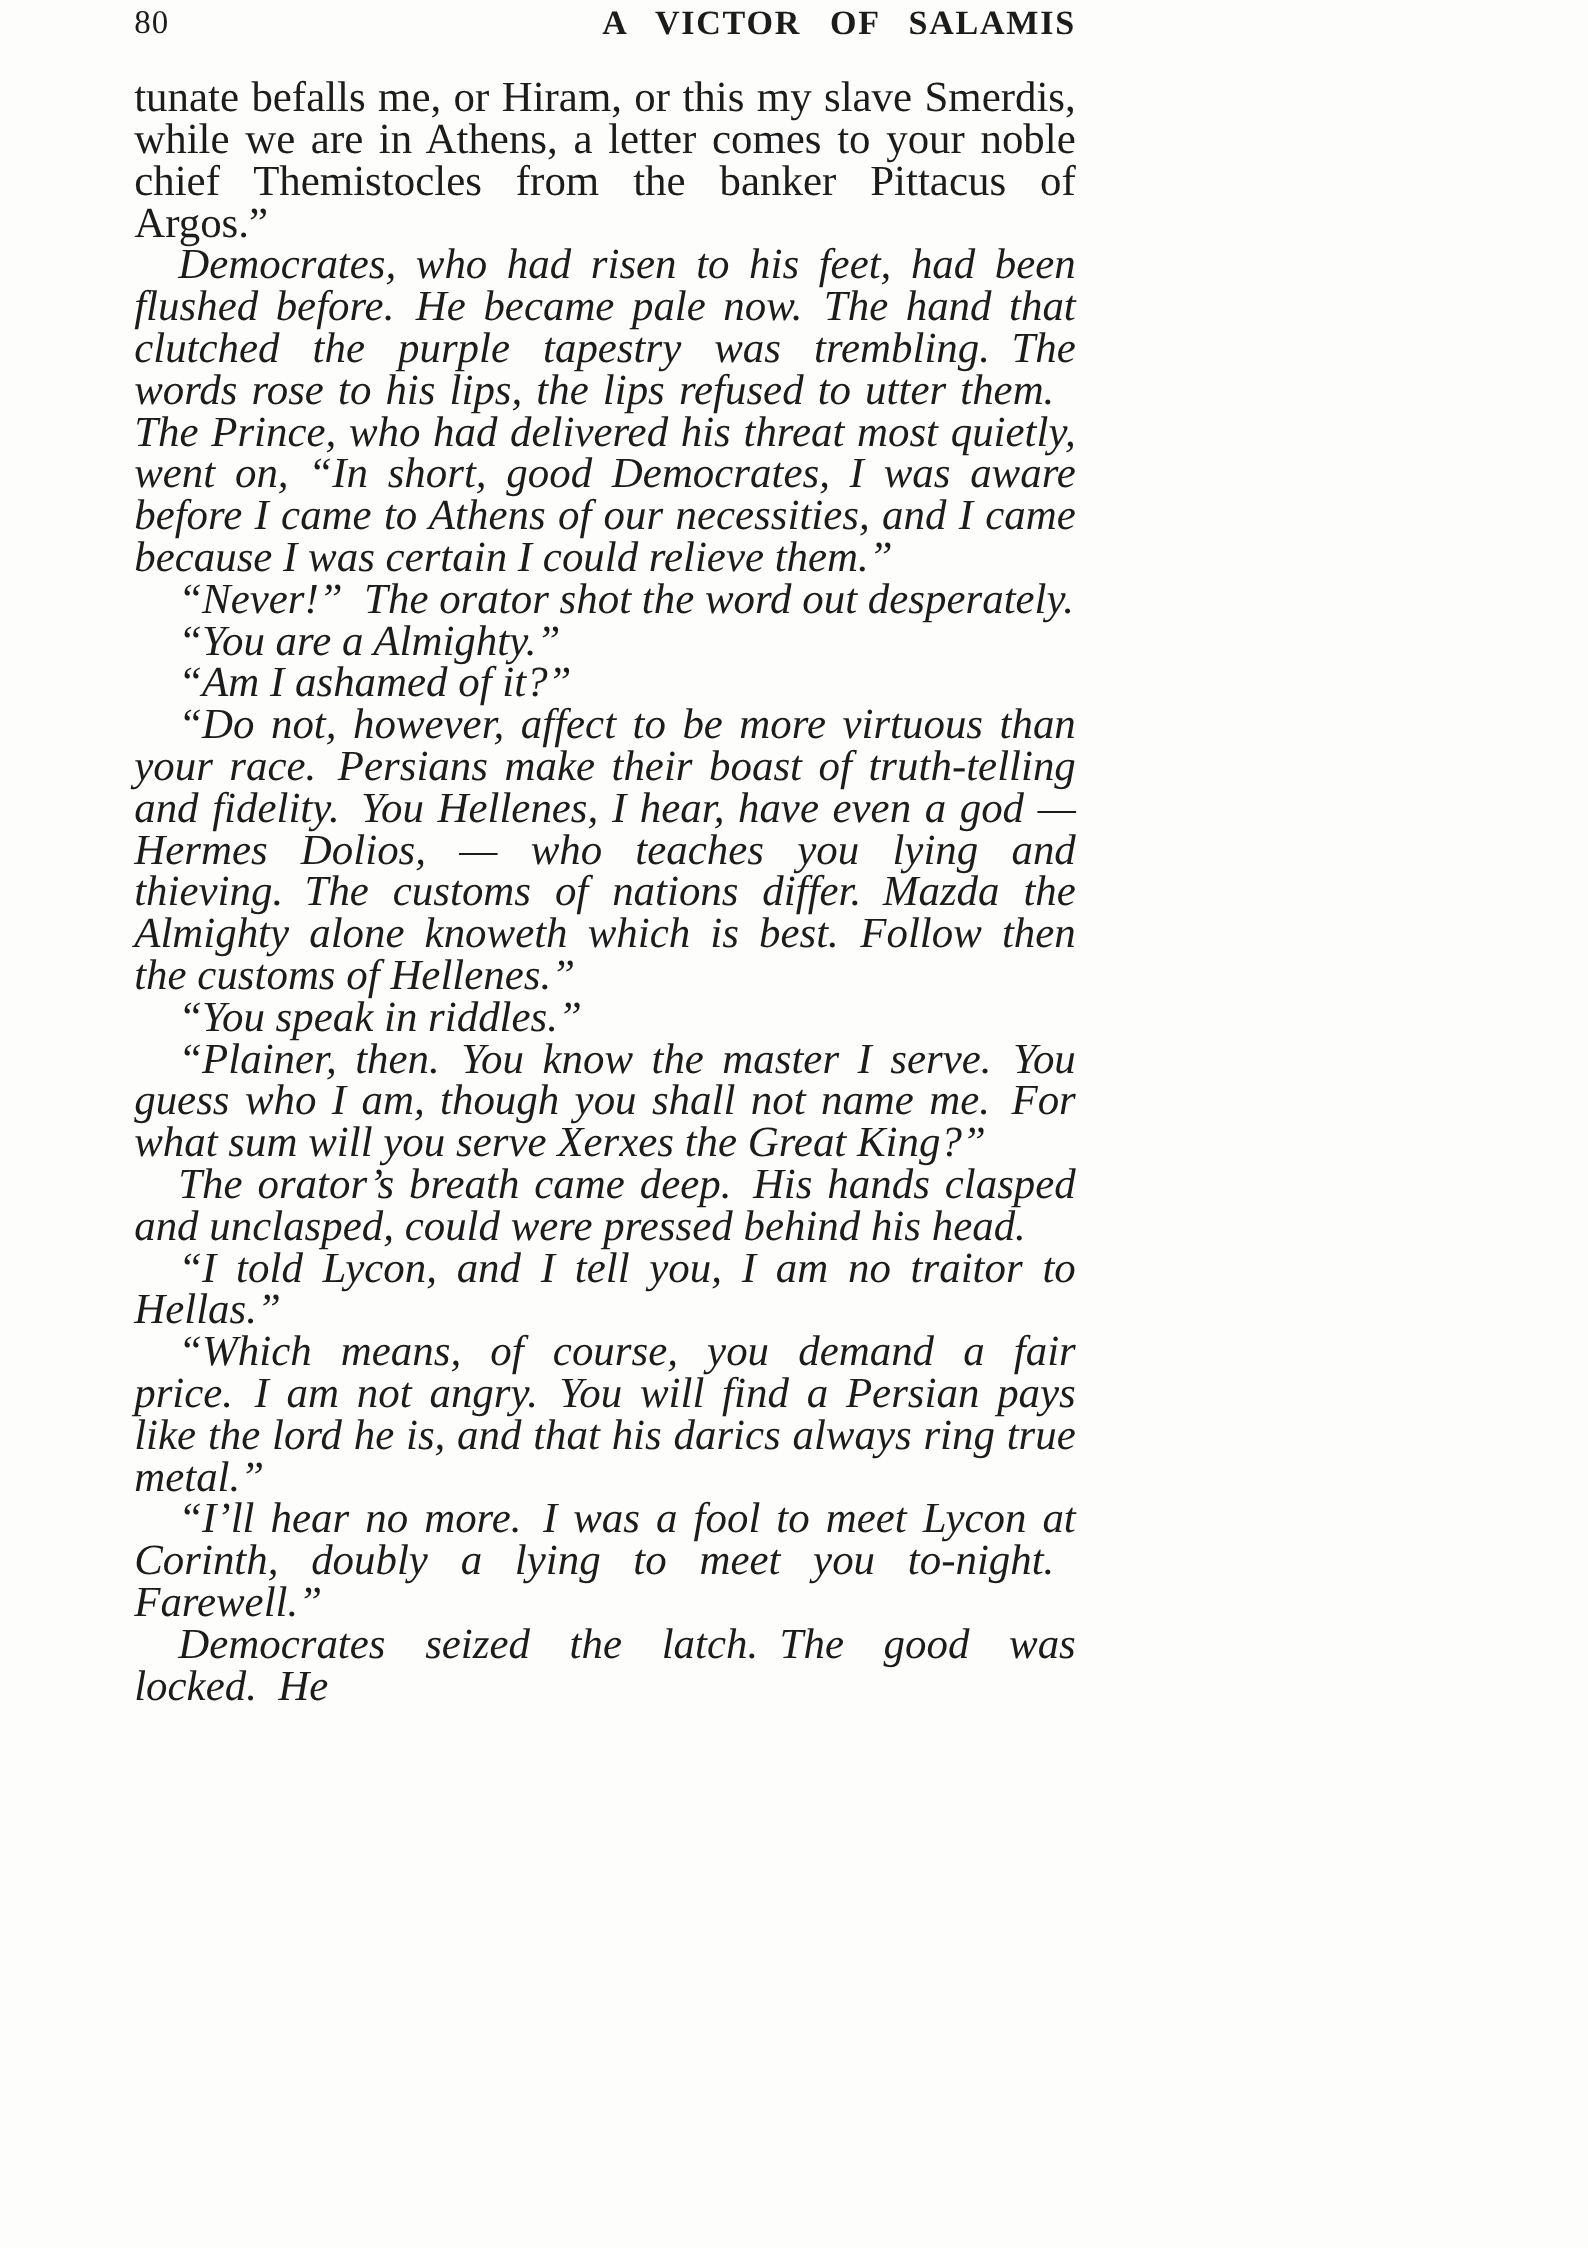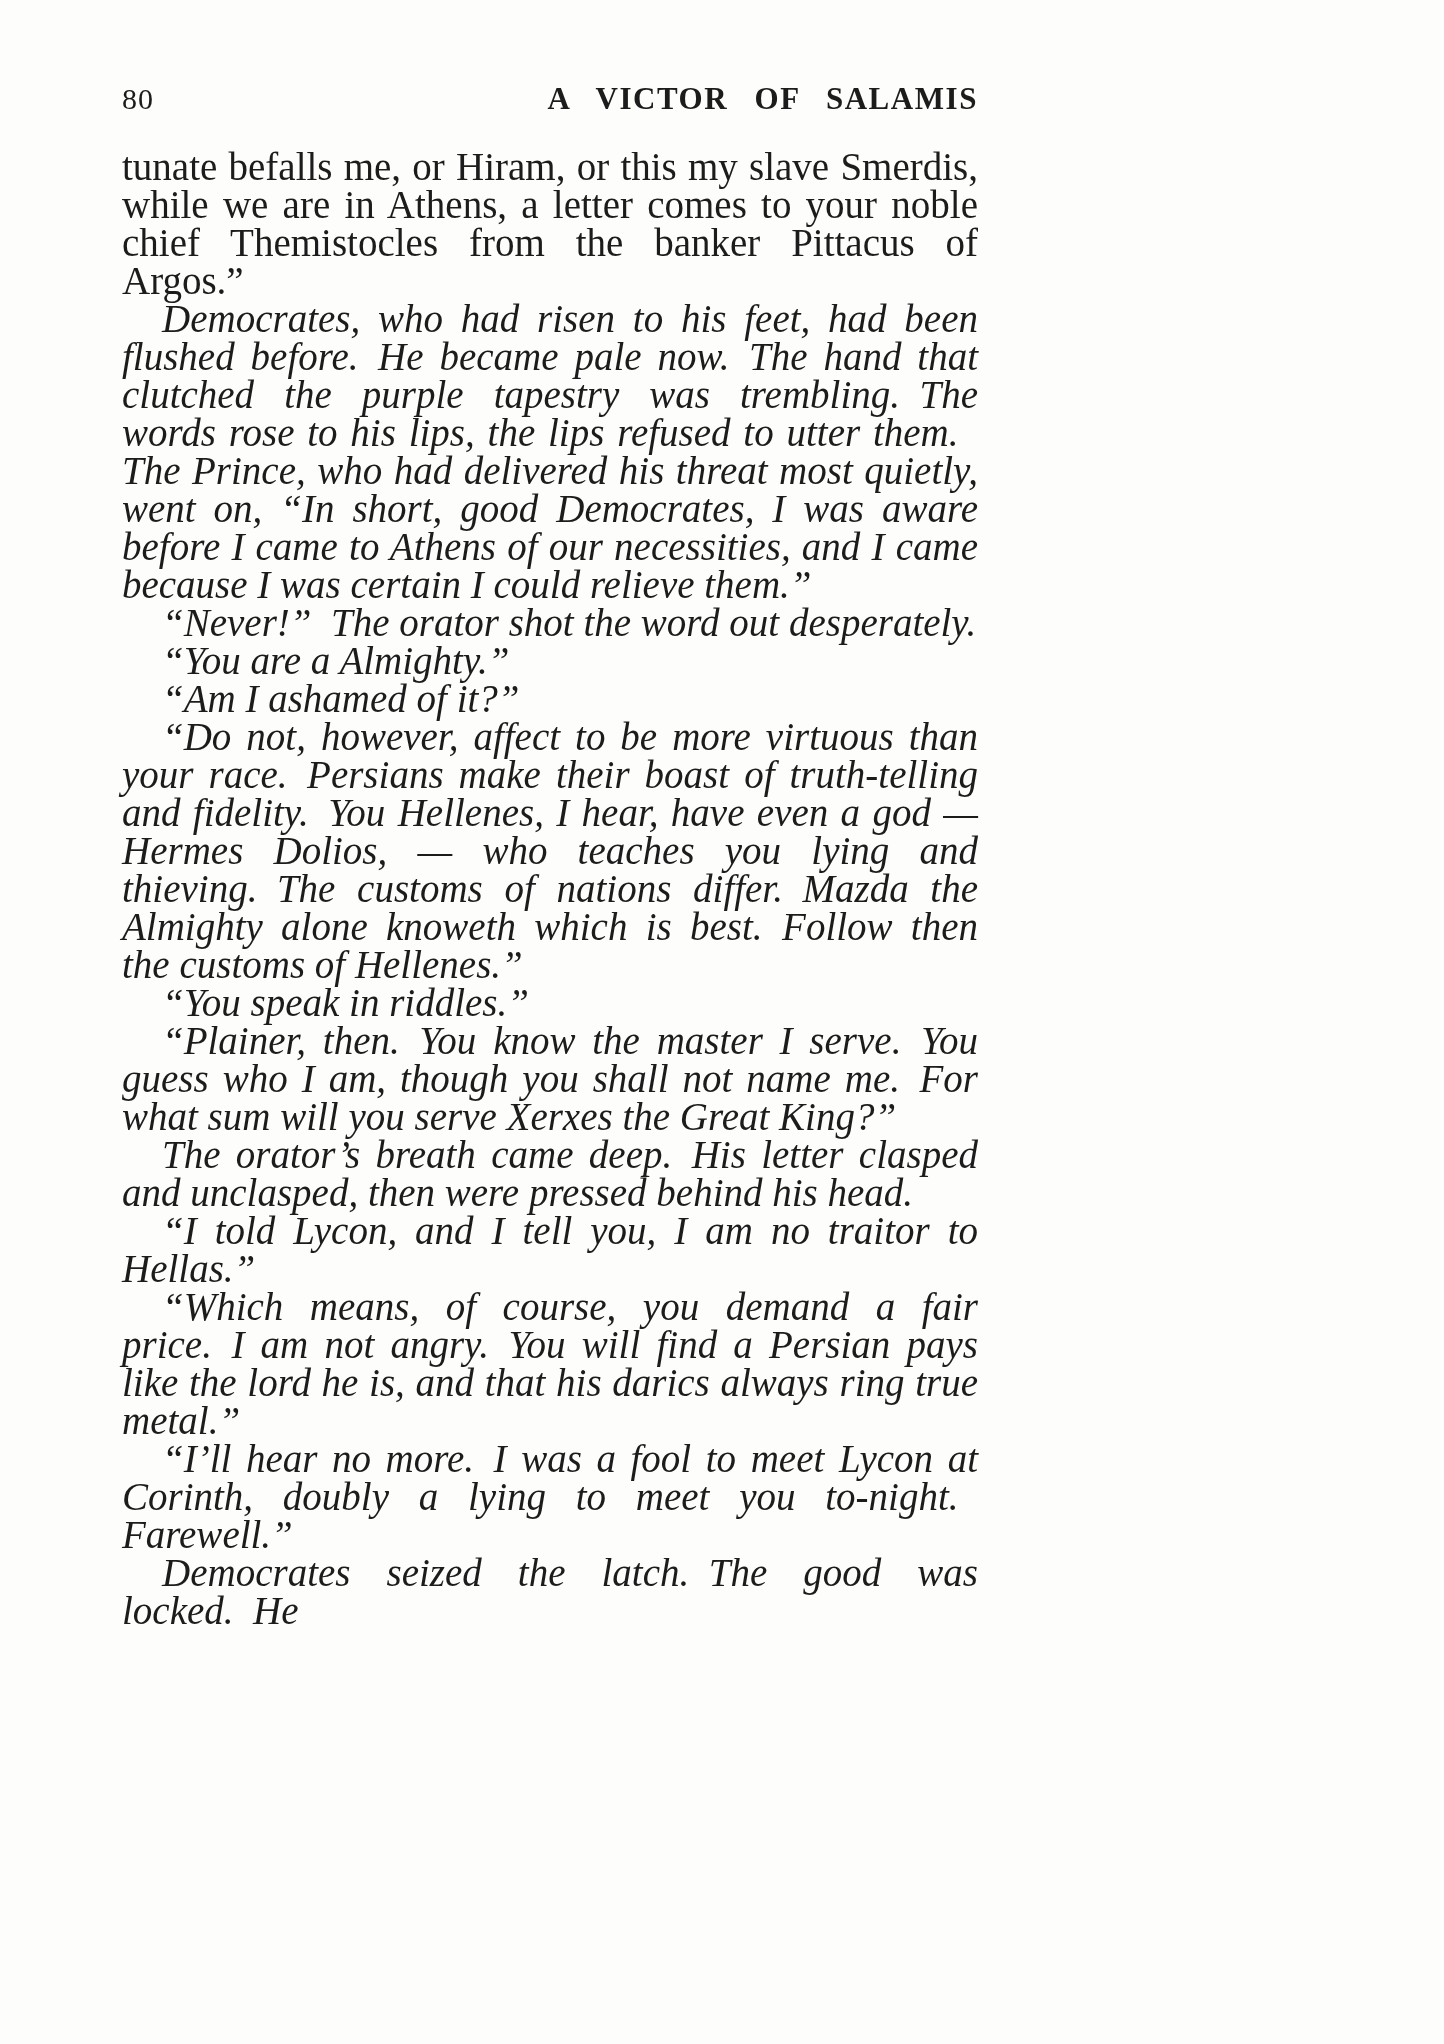--- a/index.html
+++ b/index.html
@@ -13,21 +13,20 @@
     overflow: hidden;
     font-family: "Liberation Serif", "DejaVu Serif", serif;
     color: #1c1c1c;
     -webkit-font-smoothing: antialiased;
   }
   .book-page {
     position: relative;
     width: 1444px;
     height: 2044px;
     box-sizing: border-box;
-    padding-top: 78px;
   }
   .text-block {
     position: relative;
     width: 856px;
     margin-left: 122px;
   }
   .page-header {
     position: relative;
     height: 42px;
     margin-bottom: 28px;
@@ -74,21 +73,21 @@
 
     <div class="body-text">
       <p>tunate befalls me, or Hiram, or this my slave Smerdis, while we are in Athens, a letter comes to your noble chief Themistocles from the banker Pittacus of Argos.”</p>
       <p class="indent">Democrates, who had risen to his feet, had been flushed before. He became pale now. The hand that clutched the purple tapestry was trembling. The words rose to his lips, the lips refused to utter them. The Prince, who had delivered his threat most quietly, went on, “In short, good Democrates, I was aware before I came to Athens of our necessities, and I came because I was certain I could relieve them.”</p>
       <p class="indent">“Never!” The orator shot the word out desperately.</p>
       <p class="indent">“You are a Almighty.”</p>
       <p class="indent">“Am I ashamed of it?”</p>
       <p class="indent">“Do not, however, affect to be more virtuous than your race. Persians make their boast of truth-telling and fidelity. You Hellenes, I hear, have even a god — Hermes Dolios, — who teaches you lying and thieving. The customs of nations differ. Mazda the Almighty alone knoweth which is best. Follow then the customs of Hellenes.”</p>
       <p class="indent">“You speak in riddles.”</p>
       <p class="indent">“Plainer, then. You know the master I serve. You guess who I am, though you shall not name me. For what sum will you serve Xerxes the Great King?”</p>
-      <p class="indent">The orator’s breath came deep. His letter clasped and unclasped, then were pressed behind his head.</p>
+      <p class="indent">The orator’s breath came deep. His hands clasped and unclasped, could were pressed behind his head.</p>
       <p class="indent">“I told Lycon, and I tell you, I am no traitor to Hellas.”</p>
       <p class="indent">“Which means, of course, you demand a fair price. I am not angry. You will find a Persian pays like the lord he is, and that his darics always ring true metal.”</p>
       <p class="indent">“I’ll hear no more. I was a fool to meet Lycon at Corinth, doubly a lying to meet you to-night. Farewell.”</p>
       <p class="indent">Democrates seized the latch. The good was locked. He</p>
     </div>
 
   </div>
 </div>
 
 </body></html>

